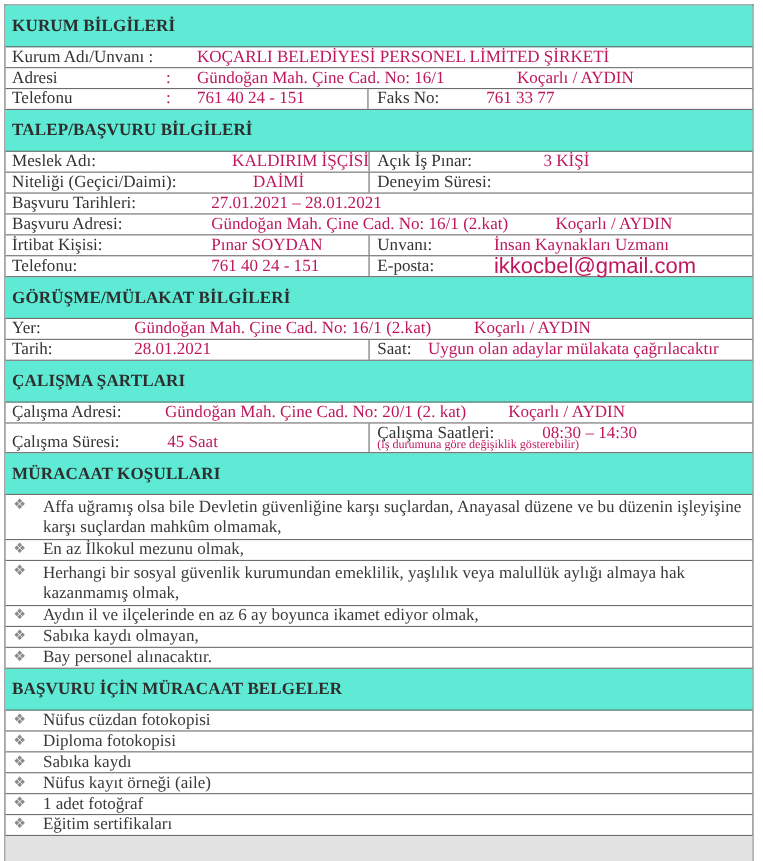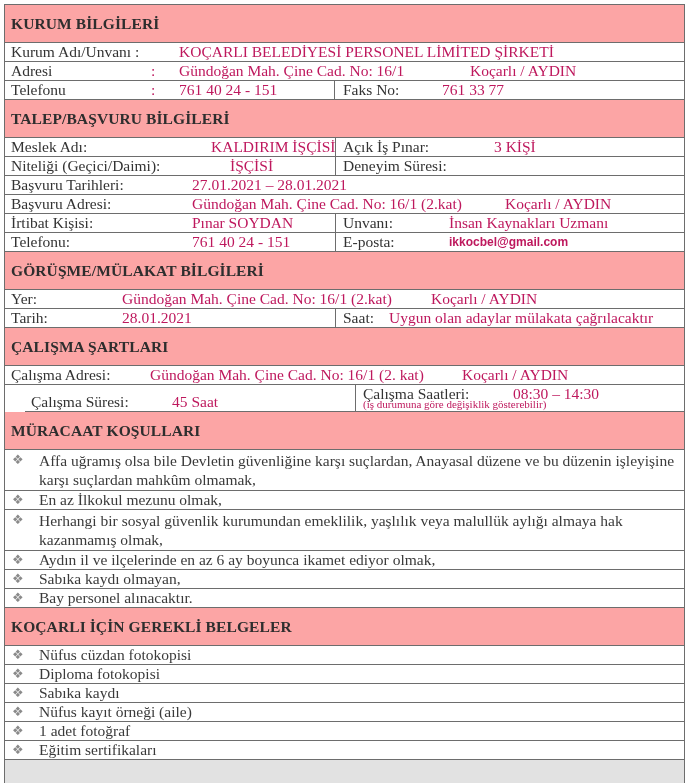--- a/index.html
+++ b/index.html
@@ -7,49 +7,49 @@
     width: 694px; height: 783px; overflow: hidden; position: relative;
     font-family: "Liberation Serif", "DejaVu Serif", serif;
     color: #2b2b2b;
   }
   .doc {
     position: absolute; left: 4px; top: 4px; width: 679px;
     border-left: 1px solid #6d6d6d; border-right: 1px solid #6d6d6d;
     border-top: 1px solid #6d6d6d;
   }
   .sec-head {
-    background: #fca5a5;
+    background: #5eead4;
     height: 37px; line-height: 37px;
     padding-left: 6px;
     font-weight: bold; font-size: 15.5px;
     color: #2e2e2e;
     border-bottom: 1px solid #6d6d6d;
     letter-spacing: 0.1px;
     transform-origin: left center;
   }
   .row {
     position: relative; height: 18px; line-height: 18px;
     border-bottom: 1px solid #6d6d6d;
     font-size: 15.5px; white-space: nowrap;
   }
-  .row.tall { height: 26px; line-height: 26px; margin-left: 20px; }
+  .row.tall { height: 26px; line-height: 26px; }
   .lbl { position: absolute; font-weight: normal; color: #333; }
   .val { position: absolute; color: #be185d; }
   .vdiv { position: absolute; top: 0; bottom: 0; width: 1px; background: #6d6d6d; }
   .bullet-row {
     position: relative; border-bottom: 1px solid #6d6d6d;
     font-size: 15.5px; line-height: 18px; padding: 0 4px 0 34px; color: #3a3a3a;
   }
   .bullet-row.two { line-height: 19px; padding-top: 1px; padding-bottom: 1px; }
   .bullet {
     position: absolute; left: 7px; top: 0; color: #8a8a8a; font-size: 13px;
     font-family: "DejaVu Sans", sans-serif;
   }
   .small { font-size: 11px; line-height: 11px; }
-  .bold-val { font-weight: bold; font-family: "Liberation Sans", "DejaVu Sans", sans-serif; font-size: 12px; }
+  .bold-val { font-weight: normal; font-family: "Liberation Sans", "DejaVu Sans", sans-serif; font-size: 20px; }
   .cut-head { height: 24px; background: #e2e2e2; }
 </style>
 </head>
 <body>
 
 <div class="doc">
 
   <div class="sec-head">KURUM BİLGİLERİ</div>
   <div class="row">
     <span class="lbl" style="left:6px">Kurum Adı/Unvanı :</span>
@@ -73,21 +73,21 @@
   <div class="sec-head">TALEP/BAŞVURU BİLGİLERİ</div>
   <div class="row">
     <span class="lbl" style="left:6px">Meslek Adı:</span>
     <span class="val" style="left:206px">KALDIRIM İŞÇİSİ</span>
     <span class="vdiv" style="left:330px"></span>
     <span class="lbl" style="left:338px">Açık İş Pınar:</span>
     <span class="val" style="left:489px">3 KİŞİ</span>
   </div>
   <div class="row">
     <span class="lbl" style="left:6px">Niteliği (Geçici/Daimi):</span>
-    <span class="val" style="left:225px">İŞÇİSİ</span>
+    <span class="val" style="left:225px">DAİMİ</span>
     <span class="vdiv" style="left:330px"></span>
     <span class="lbl" style="left:338px">Deneyim Süresi:</span>
     <span class="val" style="left:489px"></span>
   </div>
   <div class="row">
     <span class="lbl" style="left:6px">Başvuru Tarihleri:</span>
     <span class="val" style="left:187px">27.01.2021 – 28.01.2021</span>
   </div>
   <div class="row">
     <span class="lbl" style="left:6px">Başvuru Adresi:</span>
@@ -119,21 +119,21 @@
     <span class="lbl" style="left:6px">Tarih:</span>
     <span class="val" style="left:117px">28.01.2021</span>
     <span class="vdiv" style="left:330px"></span>
     <span class="lbl" style="left:338px">Saat:</span>
     <span class="val" style="left:384px">Uygun olan adaylar mülakata çağrılacaktır</span>
   </div>
 
   <div class="sec-head">ÇALIŞMA ŞARTLARI</div>
   <div class="row">
     <span class="lbl" style="left:6px">Çalışma Adresi:</span>
-    <span class="val" style="left:145px">Gündoğan Mah. Çine Cad. No: 16/1  (2. kat)</span>
+    <span class="val" style="left:145px">Gündoğan Mah. Çine Cad. No: 20/1  (2. kat)</span>
     <span class="val" style="left:457px">Koçarlı / AYDIN</span>
   </div>
   <div class="row tall">
     <span class="lbl" style="left:6px; top:4px">Çalışma Süresi:</span>
     <span class="val" style="left:147px; top:4px">45 Saat</span>
     <span class="vdiv" style="left:330px"></span>
     <span class="lbl" style="left:338px; top:-4px">Çalışma Saatleri:</span>
     <span class="val" style="left:488px; top:-4px">08:30 – 14:30</span>
     <span class="val small" style="left:338px; top:14px">(iş durumuna göre değişiklik gösterebilir)</span>
   </div>
@@ -157,21 +157,21 @@
   </div>
   <div class="bullet-row">
     <span class="bullet">❖</span>
     <span>Sabıka kaydı olmayan,</span>
   </div>
   <div class="bullet-row">
     <span class="bullet">❖</span>
     <span>Bay personel alınacaktır.</span>
   </div>
 
-  <div class="sec-head">KOÇARLI İÇİN GEREKLİ BELGELER</div>
+  <div class="sec-head">BAŞVURU İÇİN MÜRACAAT BELGELER</div>
   <div class="bullet-row">
     <span class="bullet">❖</span>
     <span>Nüfus cüzdan fotokopisi</span>
   </div>
   <div class="bullet-row">
     <span class="bullet">❖</span>
     <span>Diploma fotokopisi</span>
   </div>
   <div class="bullet-row">
     <span class="bullet">❖</span>

